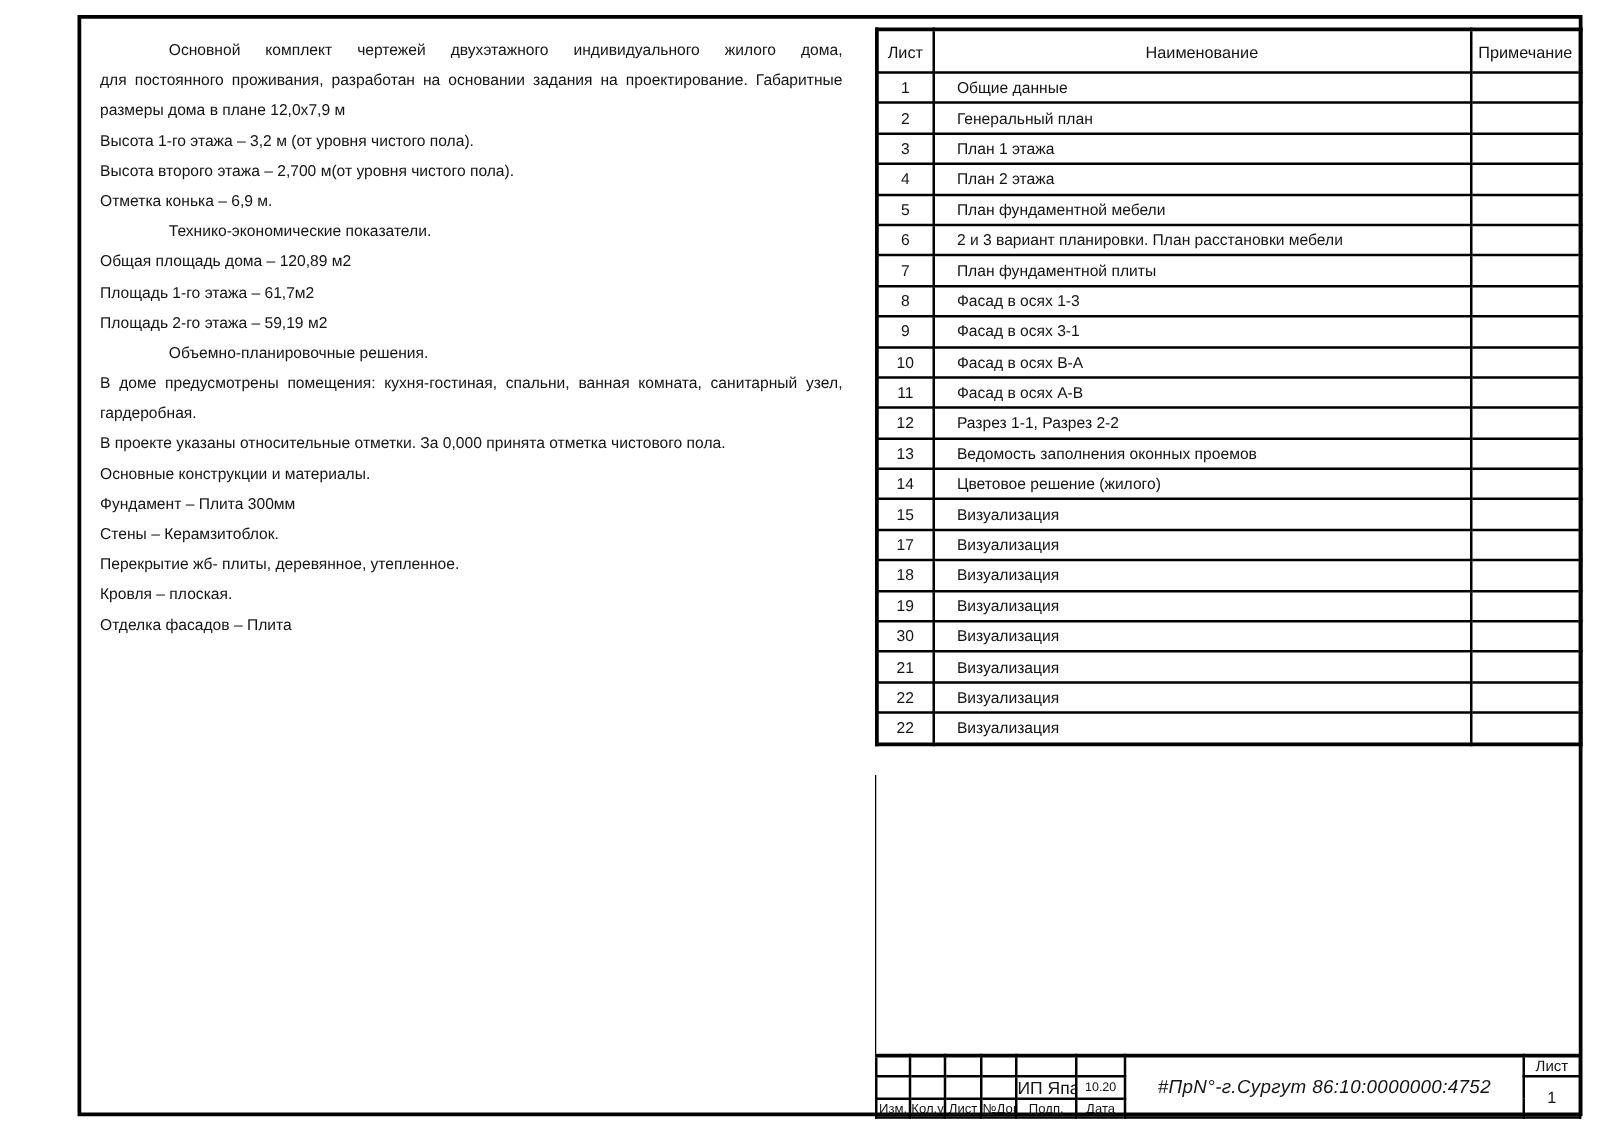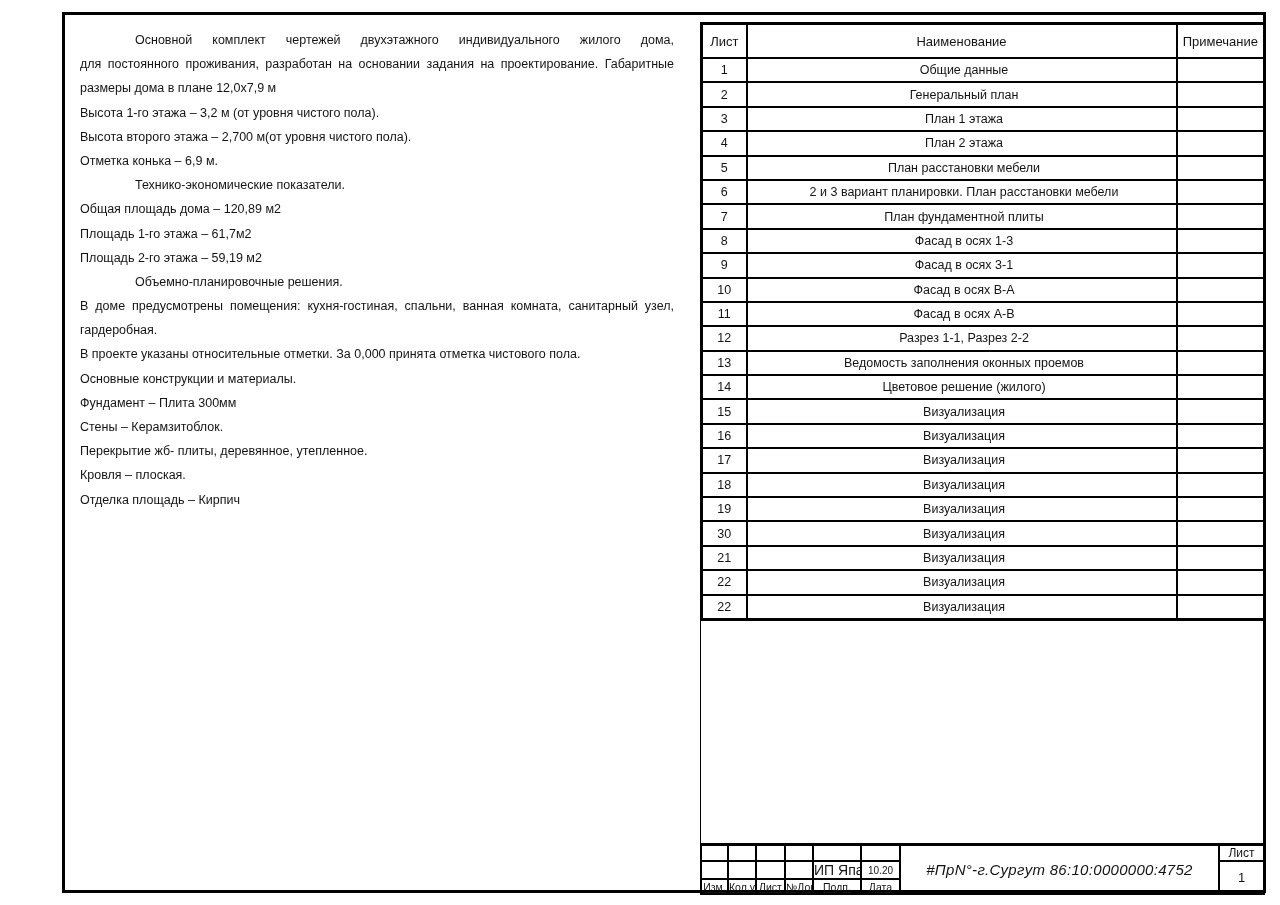--- a/index.html
+++ b/index.html
@@ -44,21 +44,21 @@
   .sheet-table th, .sheet-table td {
     border: 2px solid #000;
     padding: 0;
     font-weight: normal;
     overflow: hidden;
     white-space: nowrap;
   }
   .sheet-table th { height: 32px; font-size: 13px; text-align: center; }
   .sheet-table td { height: 22.4px; font-size: 12.5px; }
   td.cell-sheet { text-align: center; }
-  td.cell-name  { text-align: center; padding-left: 5px; }
+  td.cell-name  { text-align: left; padding-left: 18px; }
   
   .empty-panel {
     position: absolute; left: 635px; top: 605px;
     width: 562px; height: 223px;
     border-left: 1px solid #000;
     box-sizing: border-box;
   }
   
   .stamp {
     position: absolute; left: 635px; top: 828px;
@@ -104,21 +104,21 @@
       <div class="note-line">Площадь 2-го этажа – 59,19 м2</div>
       <div class="note-line ind">Объемно-планировочные решения.</div>
       <div class="note-line just">В доме предусмотрены помещения: кухня-гостиная, спальни, ванная комната, санитарный узел,</div>
       <div class="note-line">гардеробная.</div>
       <div class="note-line">В проекте указаны относительные отметки. За 0,000 принята отметка чистового пола.</div>
       <div class="note-line">Основные конструкции и материалы.</div>
       <div class="note-line">Фундамент – Плита 300мм</div>
       <div class="note-line">Стены – Керамзитоблок.</div>
       <div class="note-line">Перекрытие жб- плиты, деревянное, утепленное.</div>
       <div class="note-line">Кровля – плоская.</div>
-      <div class="note-line">Отделка площадь – Кирпич</div>
+      <div class="note-line">Отделка фасадов – Плита</div>
     </div>
 
   <table class="sheet-table">
     <colgroup>
       <col style="width:45px">
       <col style="width:430px">
       <col style="width:88px">
     </colgroup>
     <thead>
       <tr>
@@ -143,21 +143,21 @@
           <td class="cell-name">План  1 этажа</td>
           <td class="cell-note"></td>
         </tr>
         <tr>
           <td class="cell-sheet">4</td>
           <td class="cell-name">План 2 этажа</td>
           <td class="cell-note"></td>
         </tr>
         <tr>
           <td class="cell-sheet">5</td>
-          <td class="cell-name">План расстановки мебели</td>
+          <td class="cell-name">План фундаментной мебели</td>
           <td class="cell-note"></td>
         </tr>
         <tr>
           <td class="cell-sheet">6</td>
           <td class="cell-name">2 и 3 вариант планировки. План расстановки мебели</td>
           <td class="cell-note"></td>
         </tr>
         <tr>
           <td class="cell-sheet">7</td>
           <td class="cell-name">План фундаментной плиты</td>
@@ -193,25 +193,20 @@
           <td class="cell-name">Ведомость заполнения оконных проемов</td>
           <td class="cell-note"></td>
         </tr>
         <tr>
           <td class="cell-sheet">14</td>
           <td class="cell-name">Цветовое решение (жилого)</td>
           <td class="cell-note"></td>
         </tr>
         <tr>
           <td class="cell-sheet">15</td>
-          <td class="cell-name">Визуализация</td>
-          <td class="cell-note"></td>
-        </tr>
-        <tr>
-          <td class="cell-sheet">16</td>
           <td class="cell-name">Визуализация</td>
           <td class="cell-note"></td>
         </tr>
         <tr>
           <td class="cell-sheet">17</td>
           <td class="cell-name">Визуализация</td>
           <td class="cell-note"></td>
         </tr>
         <tr>
           <td class="cell-sheet">18</td>

